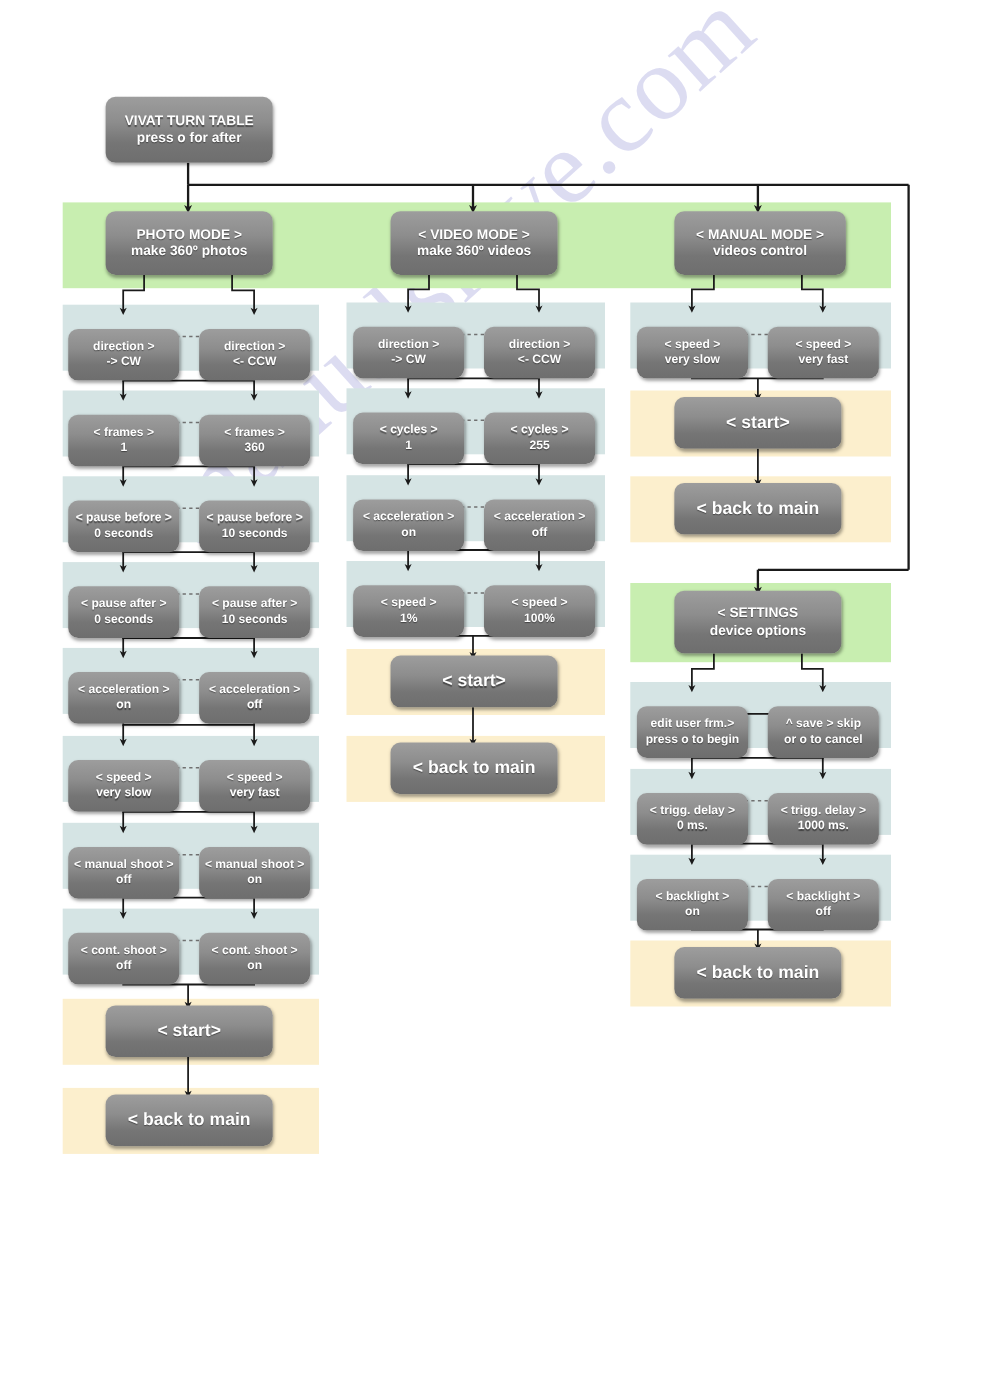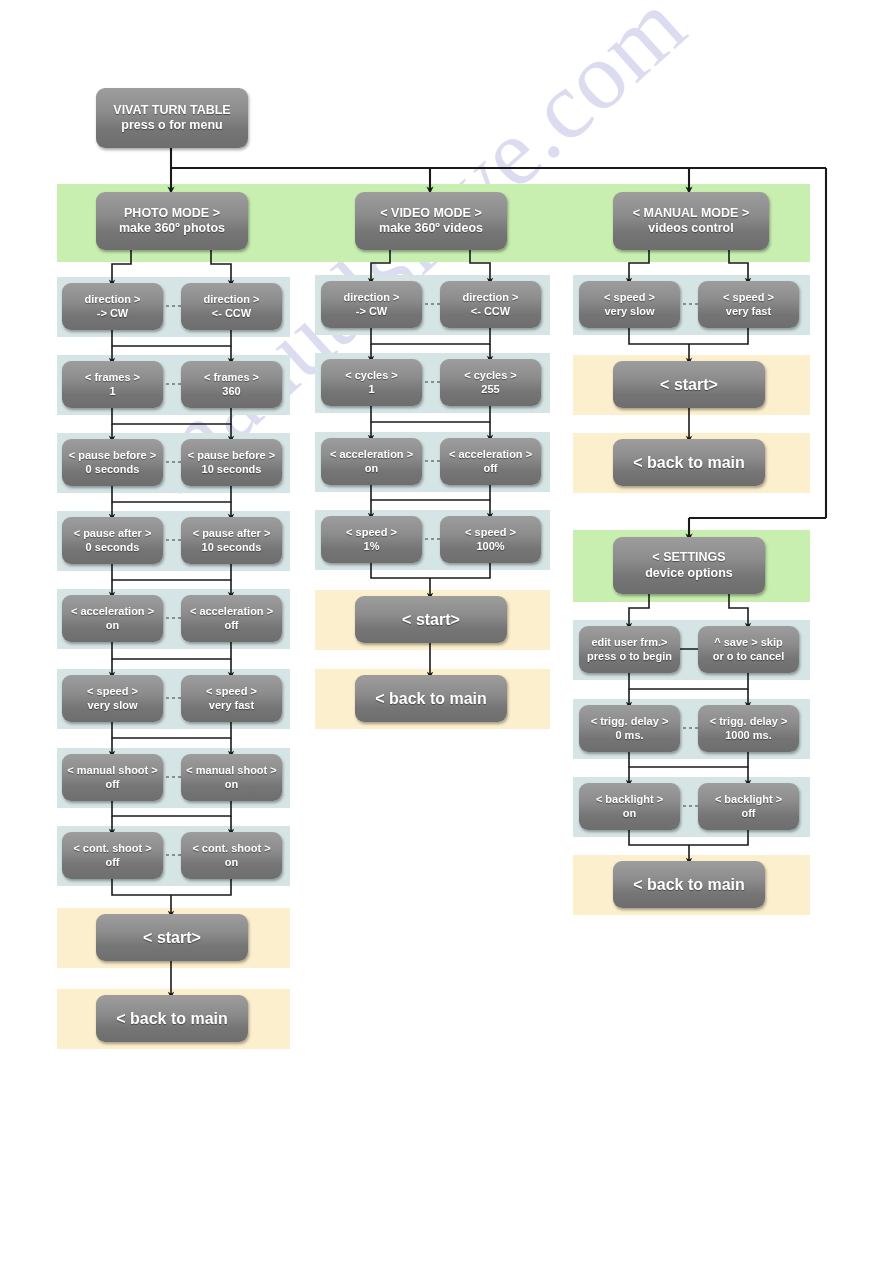--- a/index.html
+++ b/index.html
@@ -68,21 +68,21 @@
     flex-direction:column;
     align-items:center;
     justify-content:center;
     text-align:center;
     font-weight:bold;
     line-height:1.22;
     text-shadow:0 1px 1px rgba(0,0,0,.45);
     overflow:hidden;
   }
   .node .l1,.node .l2{display:block;white-space:nowrap;}
-  .node.small{font-size:11px;}
+  .node.small{font-size:11px;margin-top:16px;}
   .node.mid{font-size:16px;}
   .node.big{font-size:12.5px;}
 </style>
 </head>
 <body>
 
 <div id="page">
 
   <div id="watermark">
     <span>manualshive.com</span>
@@ -239,21 +239,21 @@
       <path d="M689,845 L689,861" marker-end="url(#ahs)"></path>
     </g>
     <g stroke="#707070" stroke-width="1.4" stroke-dasharray="3,3" fill="none">
       <path d="M677,728 L701,728"></path>
       <path d="M677,806 L701,806"></path>
     </g>
   </svg>
 
   <div class="node big" style="left:96px; top:88px; width:152px; height:60px;">
     <span class="l1">VIVAT TURN TABLE</span>
-    <span class="l2">press o for menu</span>
+    <span class="l2">press o for after</span>
   </div>
 
   <div class="node big" style="left:96px; top:192px; width:152px; height:58px;">
     <span class="l1">PHOTO MODE &gt;</span>
     <span class="l2">make 360º photos</span>
   </div>
   <div class="node big" style="left:355px; top:192px; width:152px; height:58px;">
     <span class="l1">&lt;  VIDEO MODE &gt;</span>
     <span class="l2">make 360º videos</span>
   </div>

